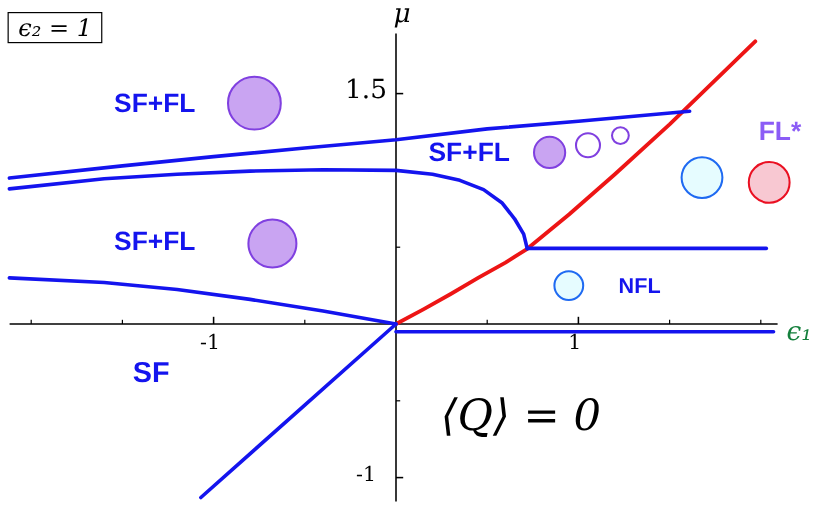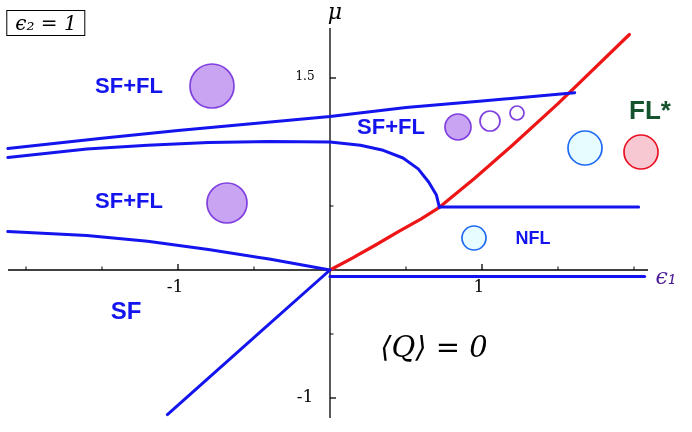--- a/index.html
+++ b/index.html
@@ -44,26 +44,26 @@
       <circle cx="458" cy="127" r="13" fill="#c9a4f2" stroke="#8040e0" stroke-width="1.7"></circle>
       <circle cx="490" cy="121" r="10" fill="#ffffff" stroke="#8040e0" stroke-width="1.7"></circle>
       <circle cx="517" cy="113" r="7" fill="#ffffff" stroke="#8040e0" stroke-width="1.7"></circle>
       <circle cx="585" cy="148" r="17" fill="#e6fcff" stroke="#1f6af2" stroke-width="1.7"></circle>
       <circle cx="641" cy="152" r="17" fill="#f8c8d2" stroke="#ea1022" stroke-width="1.7"></circle>
       <circle cx="474" cy="238" r="12" fill="#e6fcff" stroke="#1f6af2" stroke-width="1.7"></circle>
     </svg>
   <div id="label-layer">
       <div class="lbl f-serif-italic boxed" style="left: 46px; top: 23px; font-size: 20px; color: rgb(0, 0, 0);">ϵ₂ = 1</div>
       <div class="lbl f-serif-italic" style="left: 335px; top: 12px; font-size: 22px; color: rgb(0, 0, 0);">μ</div>
-      <div class="lbl f-serif-italic" style="left: 666px; top: 277px; font-size: 22px; color: #4c1d95;">ϵ₁</div>
+      <div class="lbl f-serif-italic" style="left: 666px; top: 277px; font-size: 22px; color: #15803d;">ϵ₁</div>
       <div class="lbl f-sans" style="left: 129px; top: 86px; font-size: 22px; color: rgb(20, 20, 238);">SF+FL</div>
       <div class="lbl f-sans" style="left: 391px; top: 127px; font-size: 22px; color: rgb(20, 20, 238);">SF+FL</div>
       <div class="lbl f-sans" style="left: 129px; top: 201px; font-size: 22px; color: rgb(20, 20, 238);">SF+FL</div>
       <div class="lbl f-sans" style="left: 126px; top: 311px; font-size: 24px; color: rgb(20, 20, 238);">SF</div>
-      <div class="lbl f-sans" style="left: 650px; top: 110px; font-size: 26px; color: #14532d;">FL*</div>
+      <div class="lbl f-sans" style="left: 650px; top: 110px; font-size: 22px; color: #8b5cf6;">FL*</div>
       <div class="lbl f-sans" style="left: 533px; top: 238px; font-size: 18px; color: rgb(20, 20, 238);">NFL</div>
-      <div class="lbl f-serif-italic" style="left: 434px; top: 347px; font-size: 29px; color: rgb(0, 0, 0);">⟨Q⟩ = 0</div>
+      <div class="lbl f-serif-italic" style="left: 434px; top: 347px; font-size: 36px; color: rgb(0, 0, 0);">⟨Q⟩ = 0</div>
       <div class="lbl f-serif" style="left: 175px; top: 286px; font-size: 17px; color: rgb(0, 0, 0);">-1</div>
       <div class="lbl f-serif" style="left: 479px; top: 286px; font-size: 17px; color: rgb(0, 0, 0);">1</div>
-      <div class="lbl f-serif" style="left: 305px; top: 76px; font-size: 12px; color: rgb(0, 0, 0);">1.5</div>
+      <div class="lbl f-serif" style="left: 305px; top: 76px; font-size: 22px; color: rgb(0, 0, 0);">1.5</div>
       <div class="lbl f-serif" style="left: 305px; top: 396px; font-size: 17px; color: rgb(0, 0, 0);">-1</div>
     </div>
 </div>
 
 </body></html>

